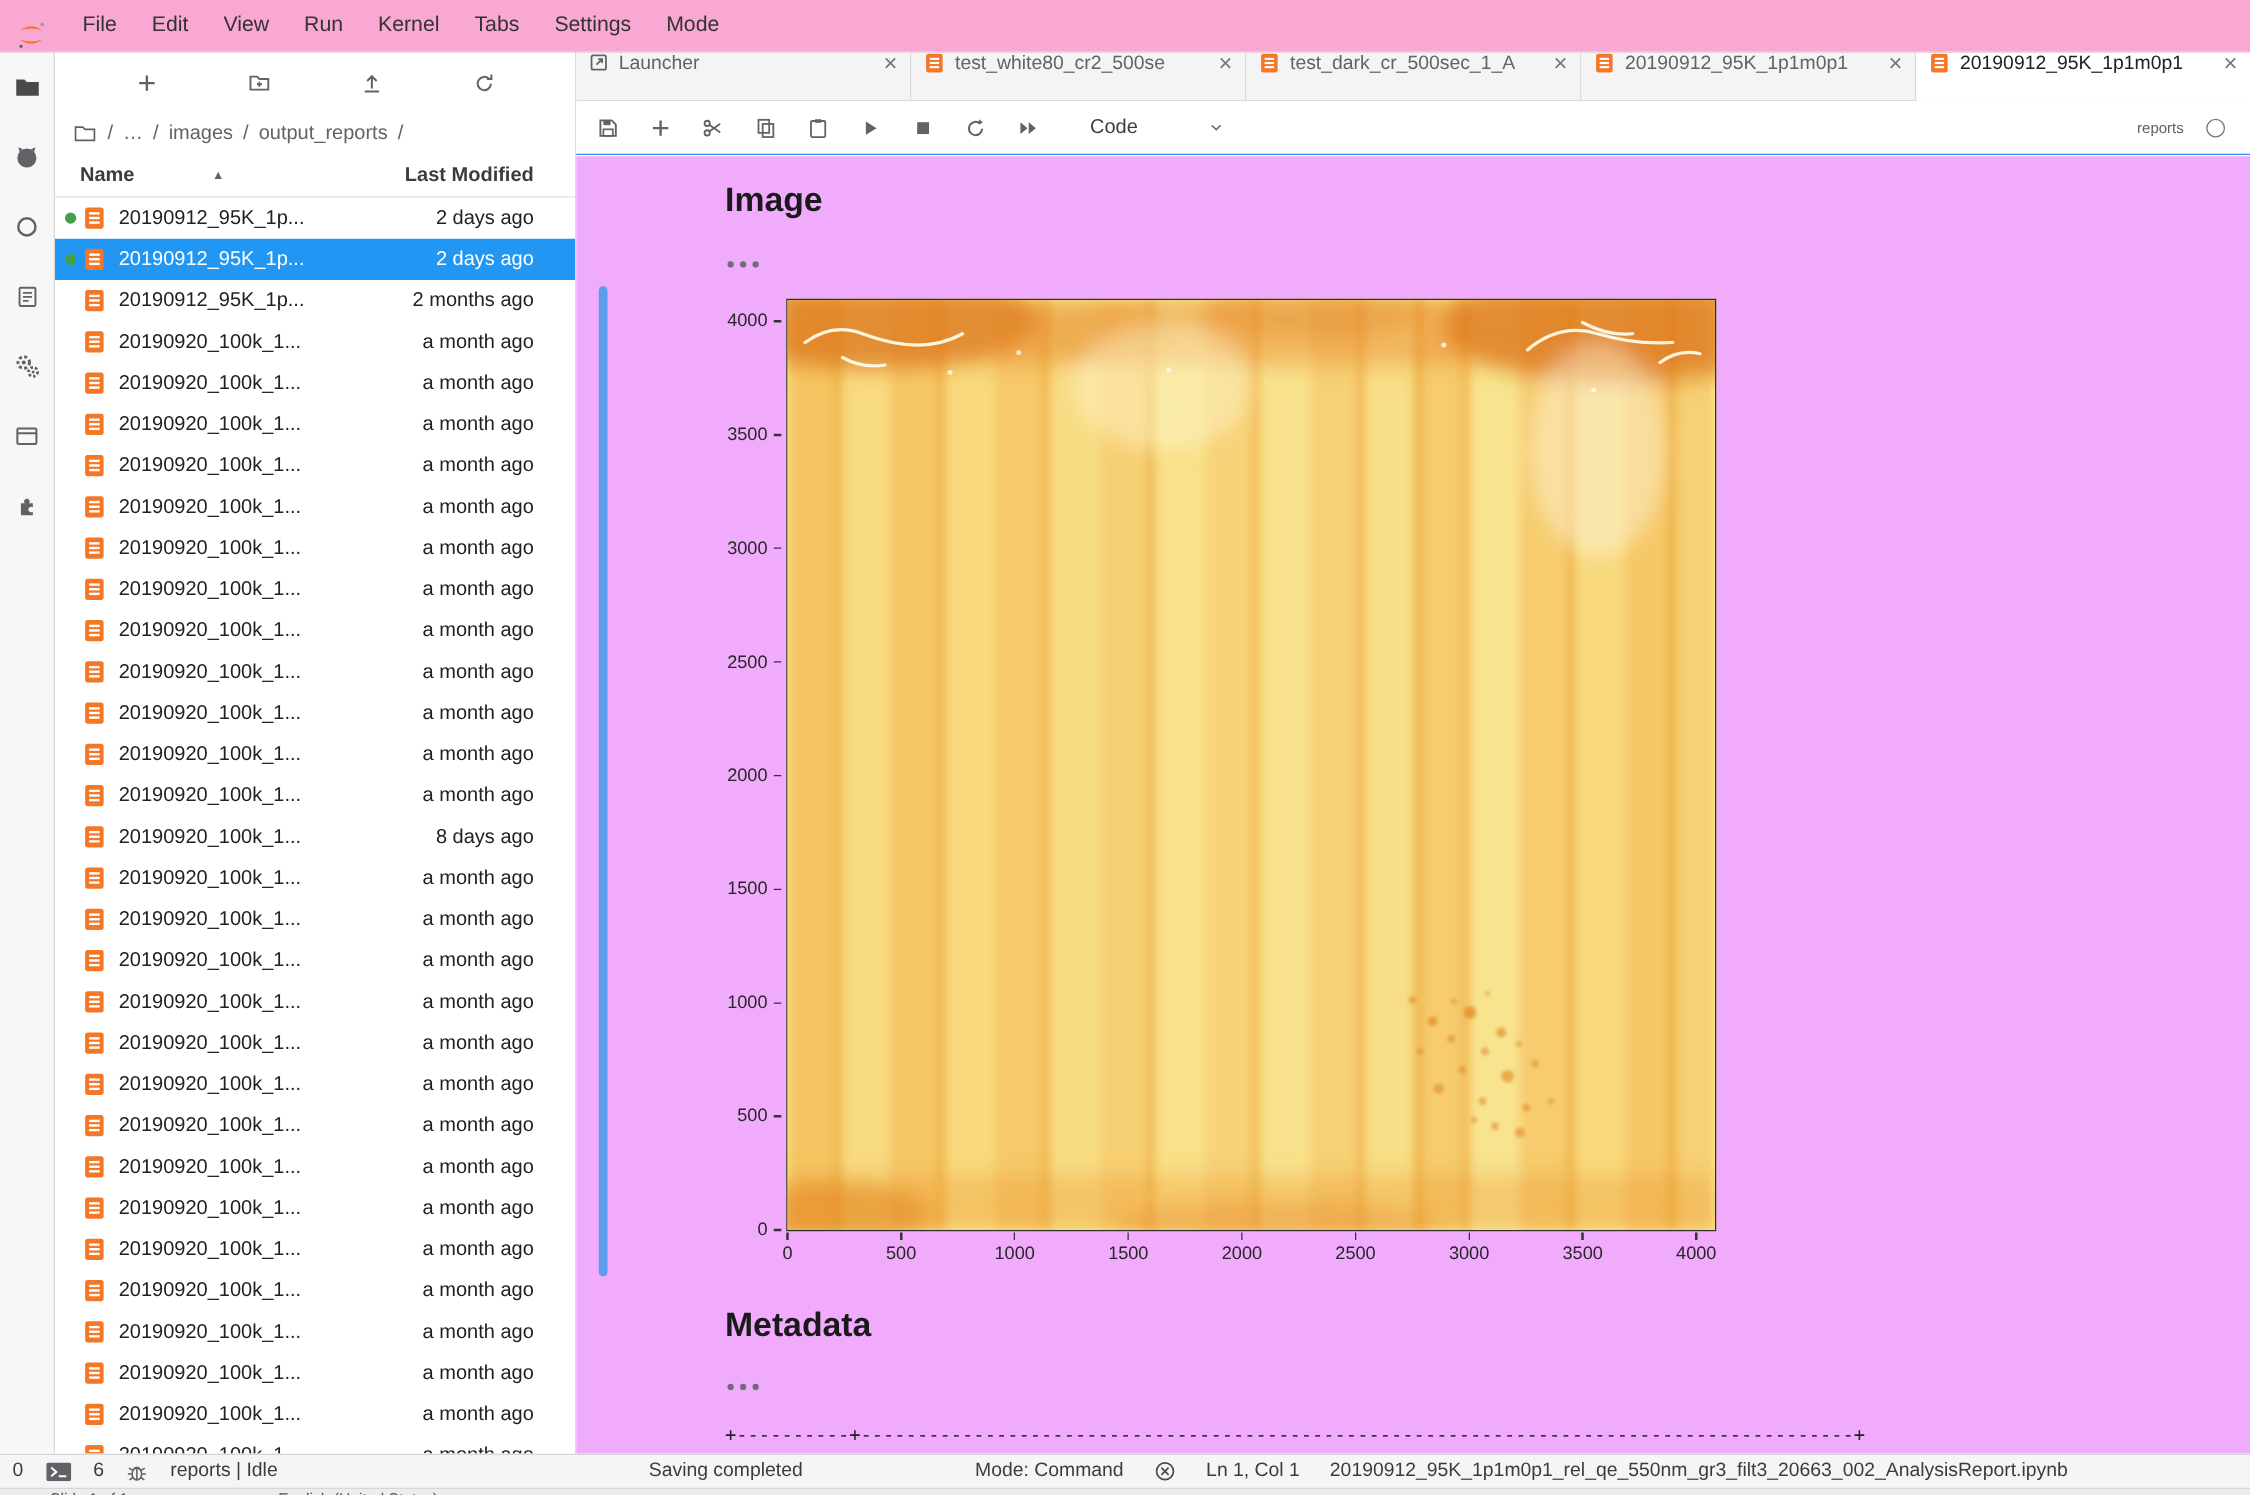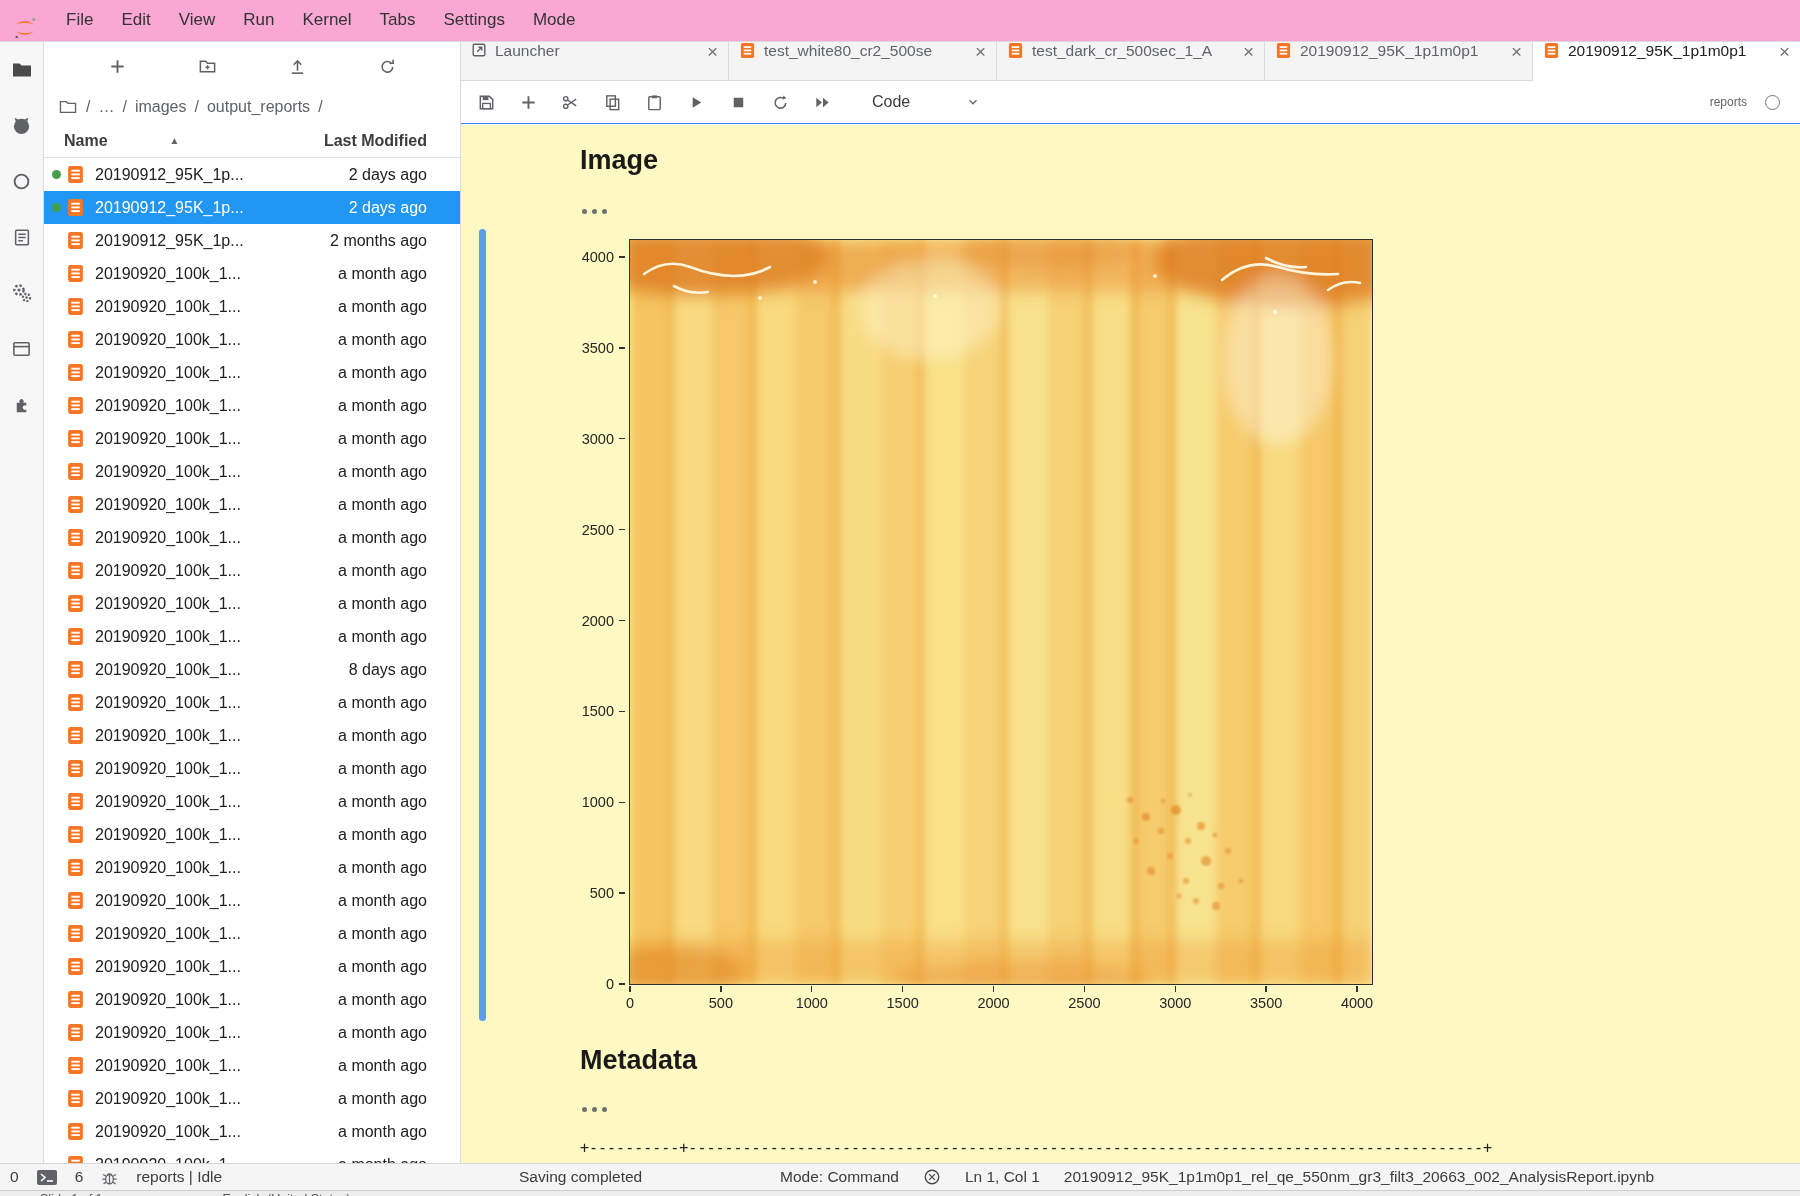--- a/index.html
+++ b/index.html
@@ -49,21 +49,21 @@
 
   .nbtoolbar{height:43px;display:flex;align-items:center;padding:0 16px;border-bottom:1px solid #3b82f6;background:#fff}
   .nbt-group{display:flex;align-items:center;gap:23px}
   .ticon{width:19px;height:19px;display:block;cursor:pointer}
   .tbtn{display:flex;align-items:center;justify-content:center;cursor:pointer}
   .celltype{margin-left:40px;display:flex;align-items:center;gap:56px;font-size:16px;color:#3c3c3c;cursor:pointer}
   .nbt-right{margin-left:auto;display:flex;align-items:center;gap:18px;padding-right:4px}
   .kernel-name{font-size:12px;color:#5f6368}
   .kernel-circle{width:15px;height:15px;border:1.7px solid #757575;border-radius:50%;cursor:pointer}
 
-  .nbcontent{position:absolute;left:0;right:0;top:83px;bottom:0;background:#fef9c3;overflow:hidden}
+  .nbcontent{position:absolute;left:0;right:0;top:83px;bottom:0;background:#f0abfc;overflow:hidden}
   .cellbar{position:absolute;left:18px;top:104px;width:7px;height:792px;background:#5d9cec;border-radius:4px;cursor:pointer}
   .md-h1{position:absolute;left:119px;font-size:27px;font-weight:700;color:#1a1a1a}
   .h-image{top:20px}
   .h-meta{top:920px}
   .dots{position:absolute;left:121px;display:flex;gap:5px;cursor:pointer}
   .dots i{width:5px;height:5px;border-radius:50%;background:#6f6f6f}
   .dots1{top:84px}
   .dots2{top:982px}
 
   .fig{position:absolute;left:168px;top:114px;width:744px;height:746px;border:1px solid #2f2f2f;background:#fbf2a2}

